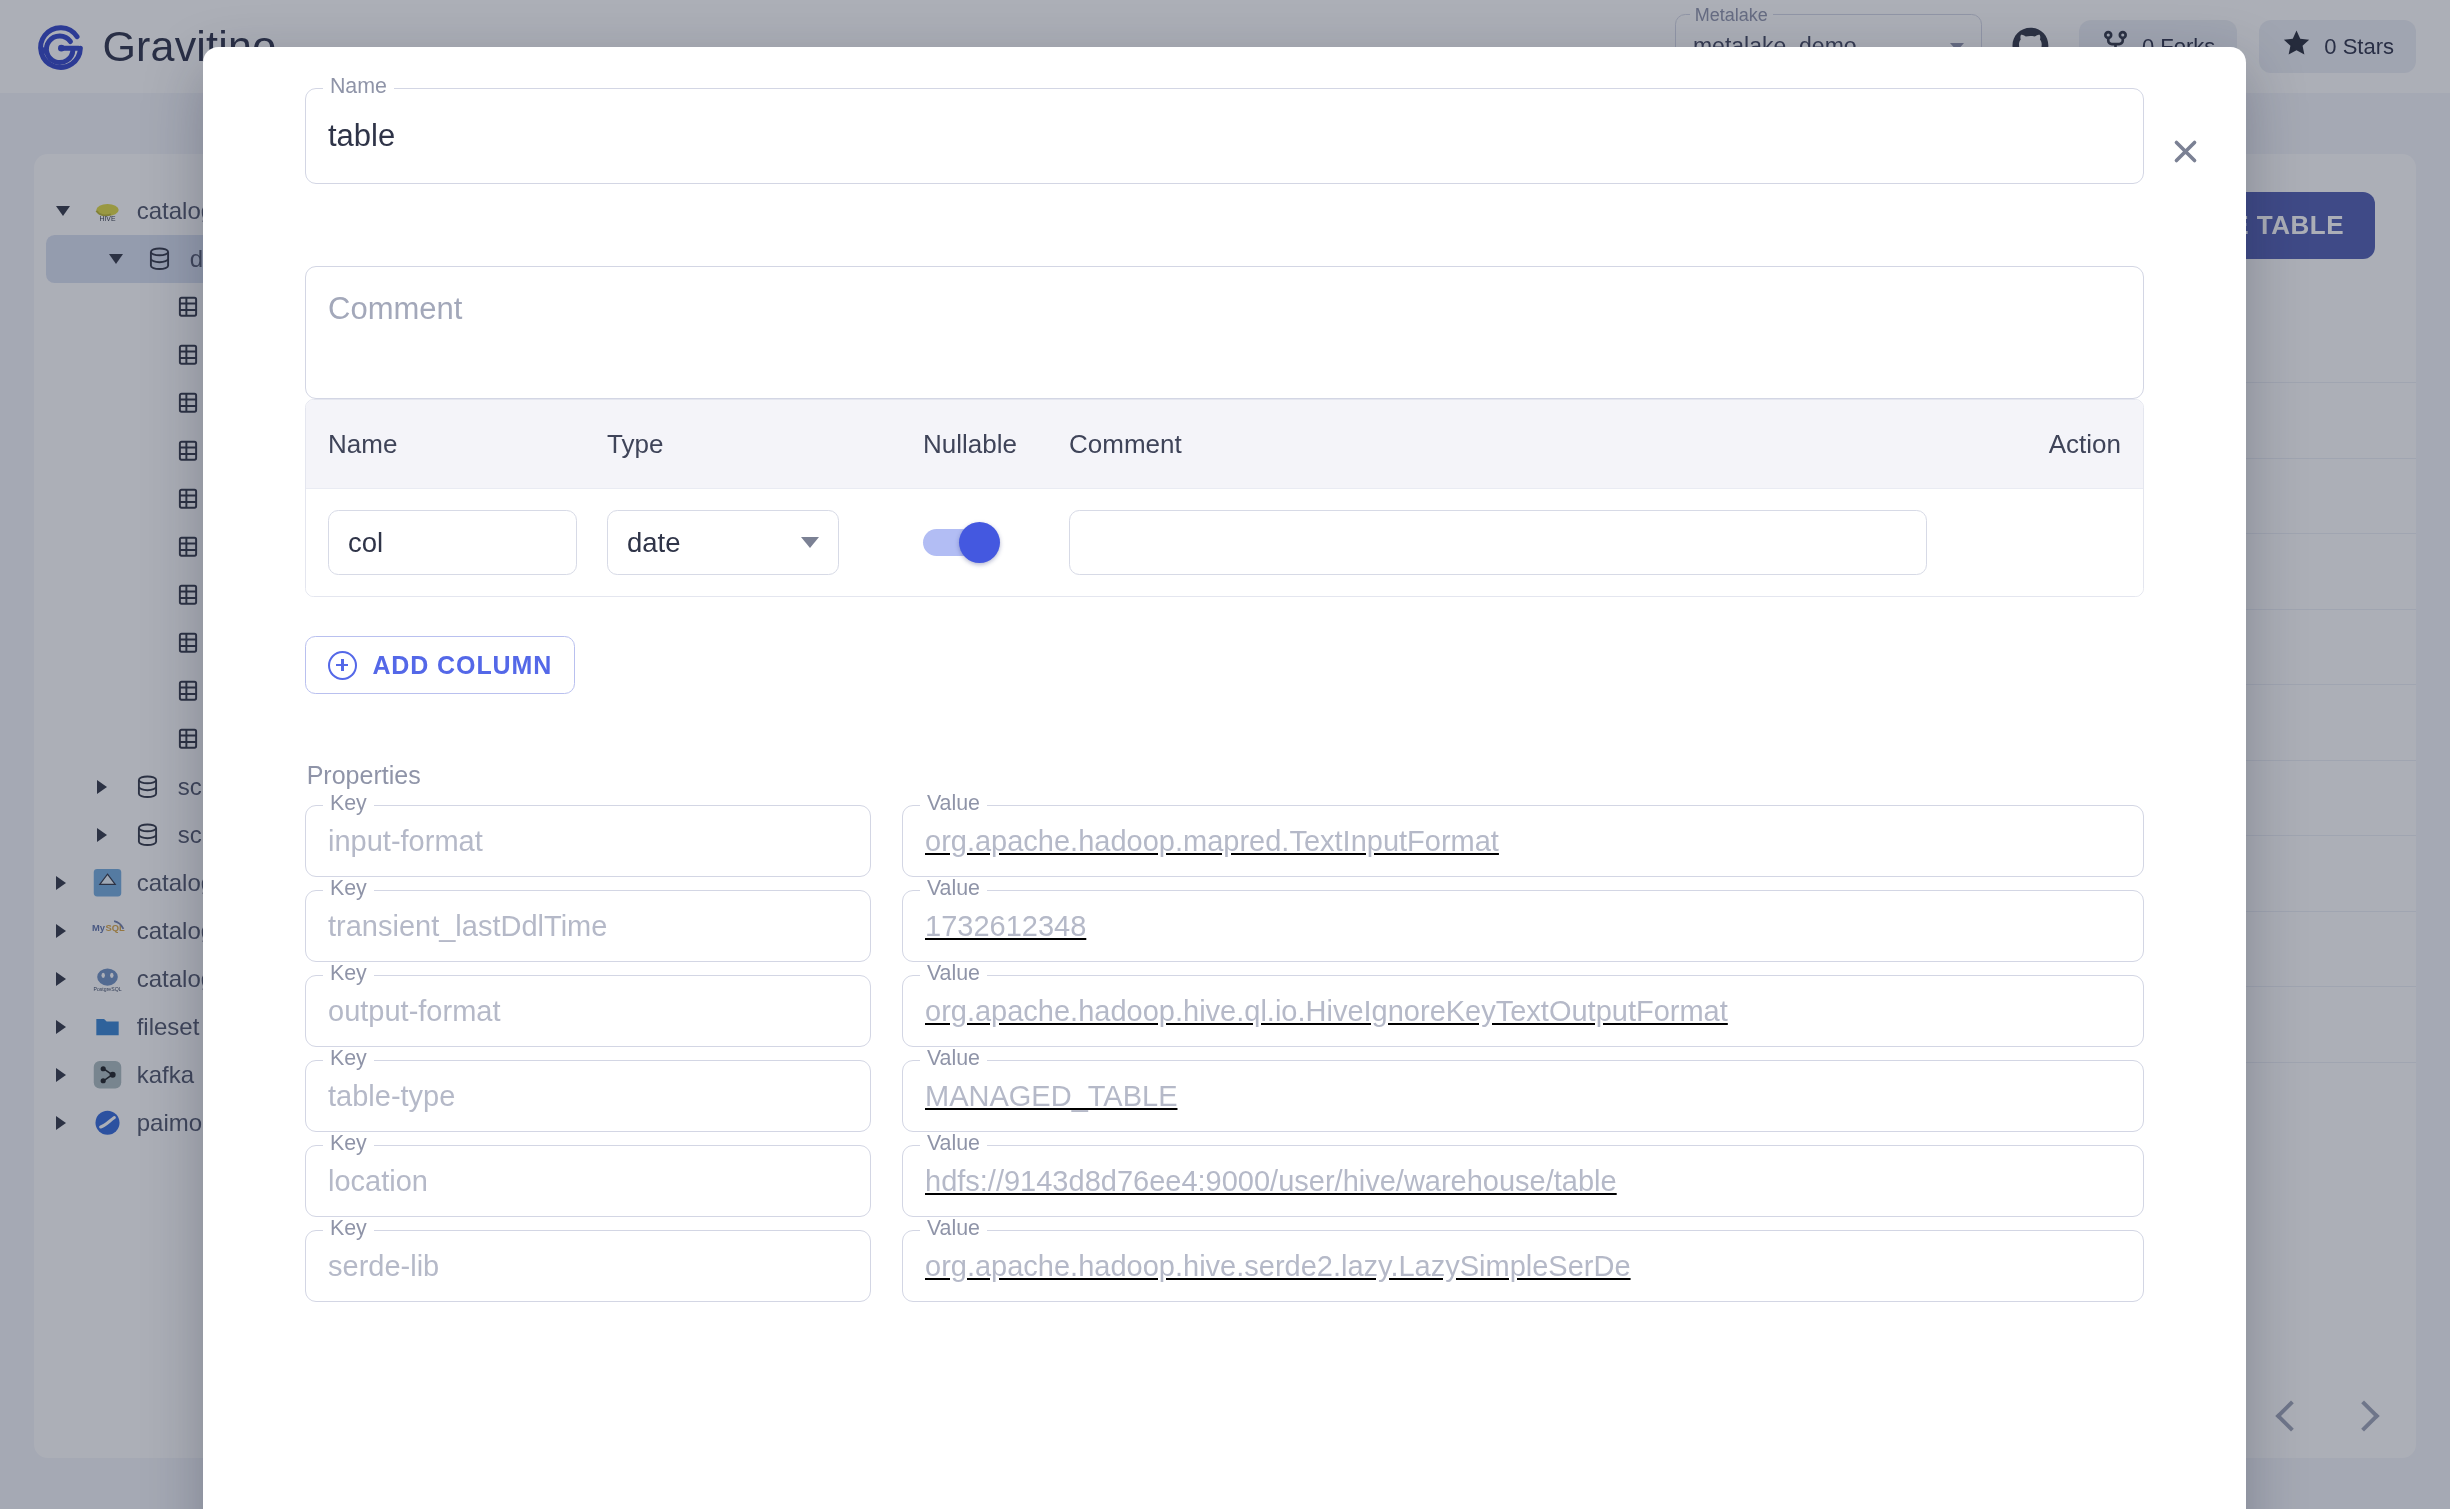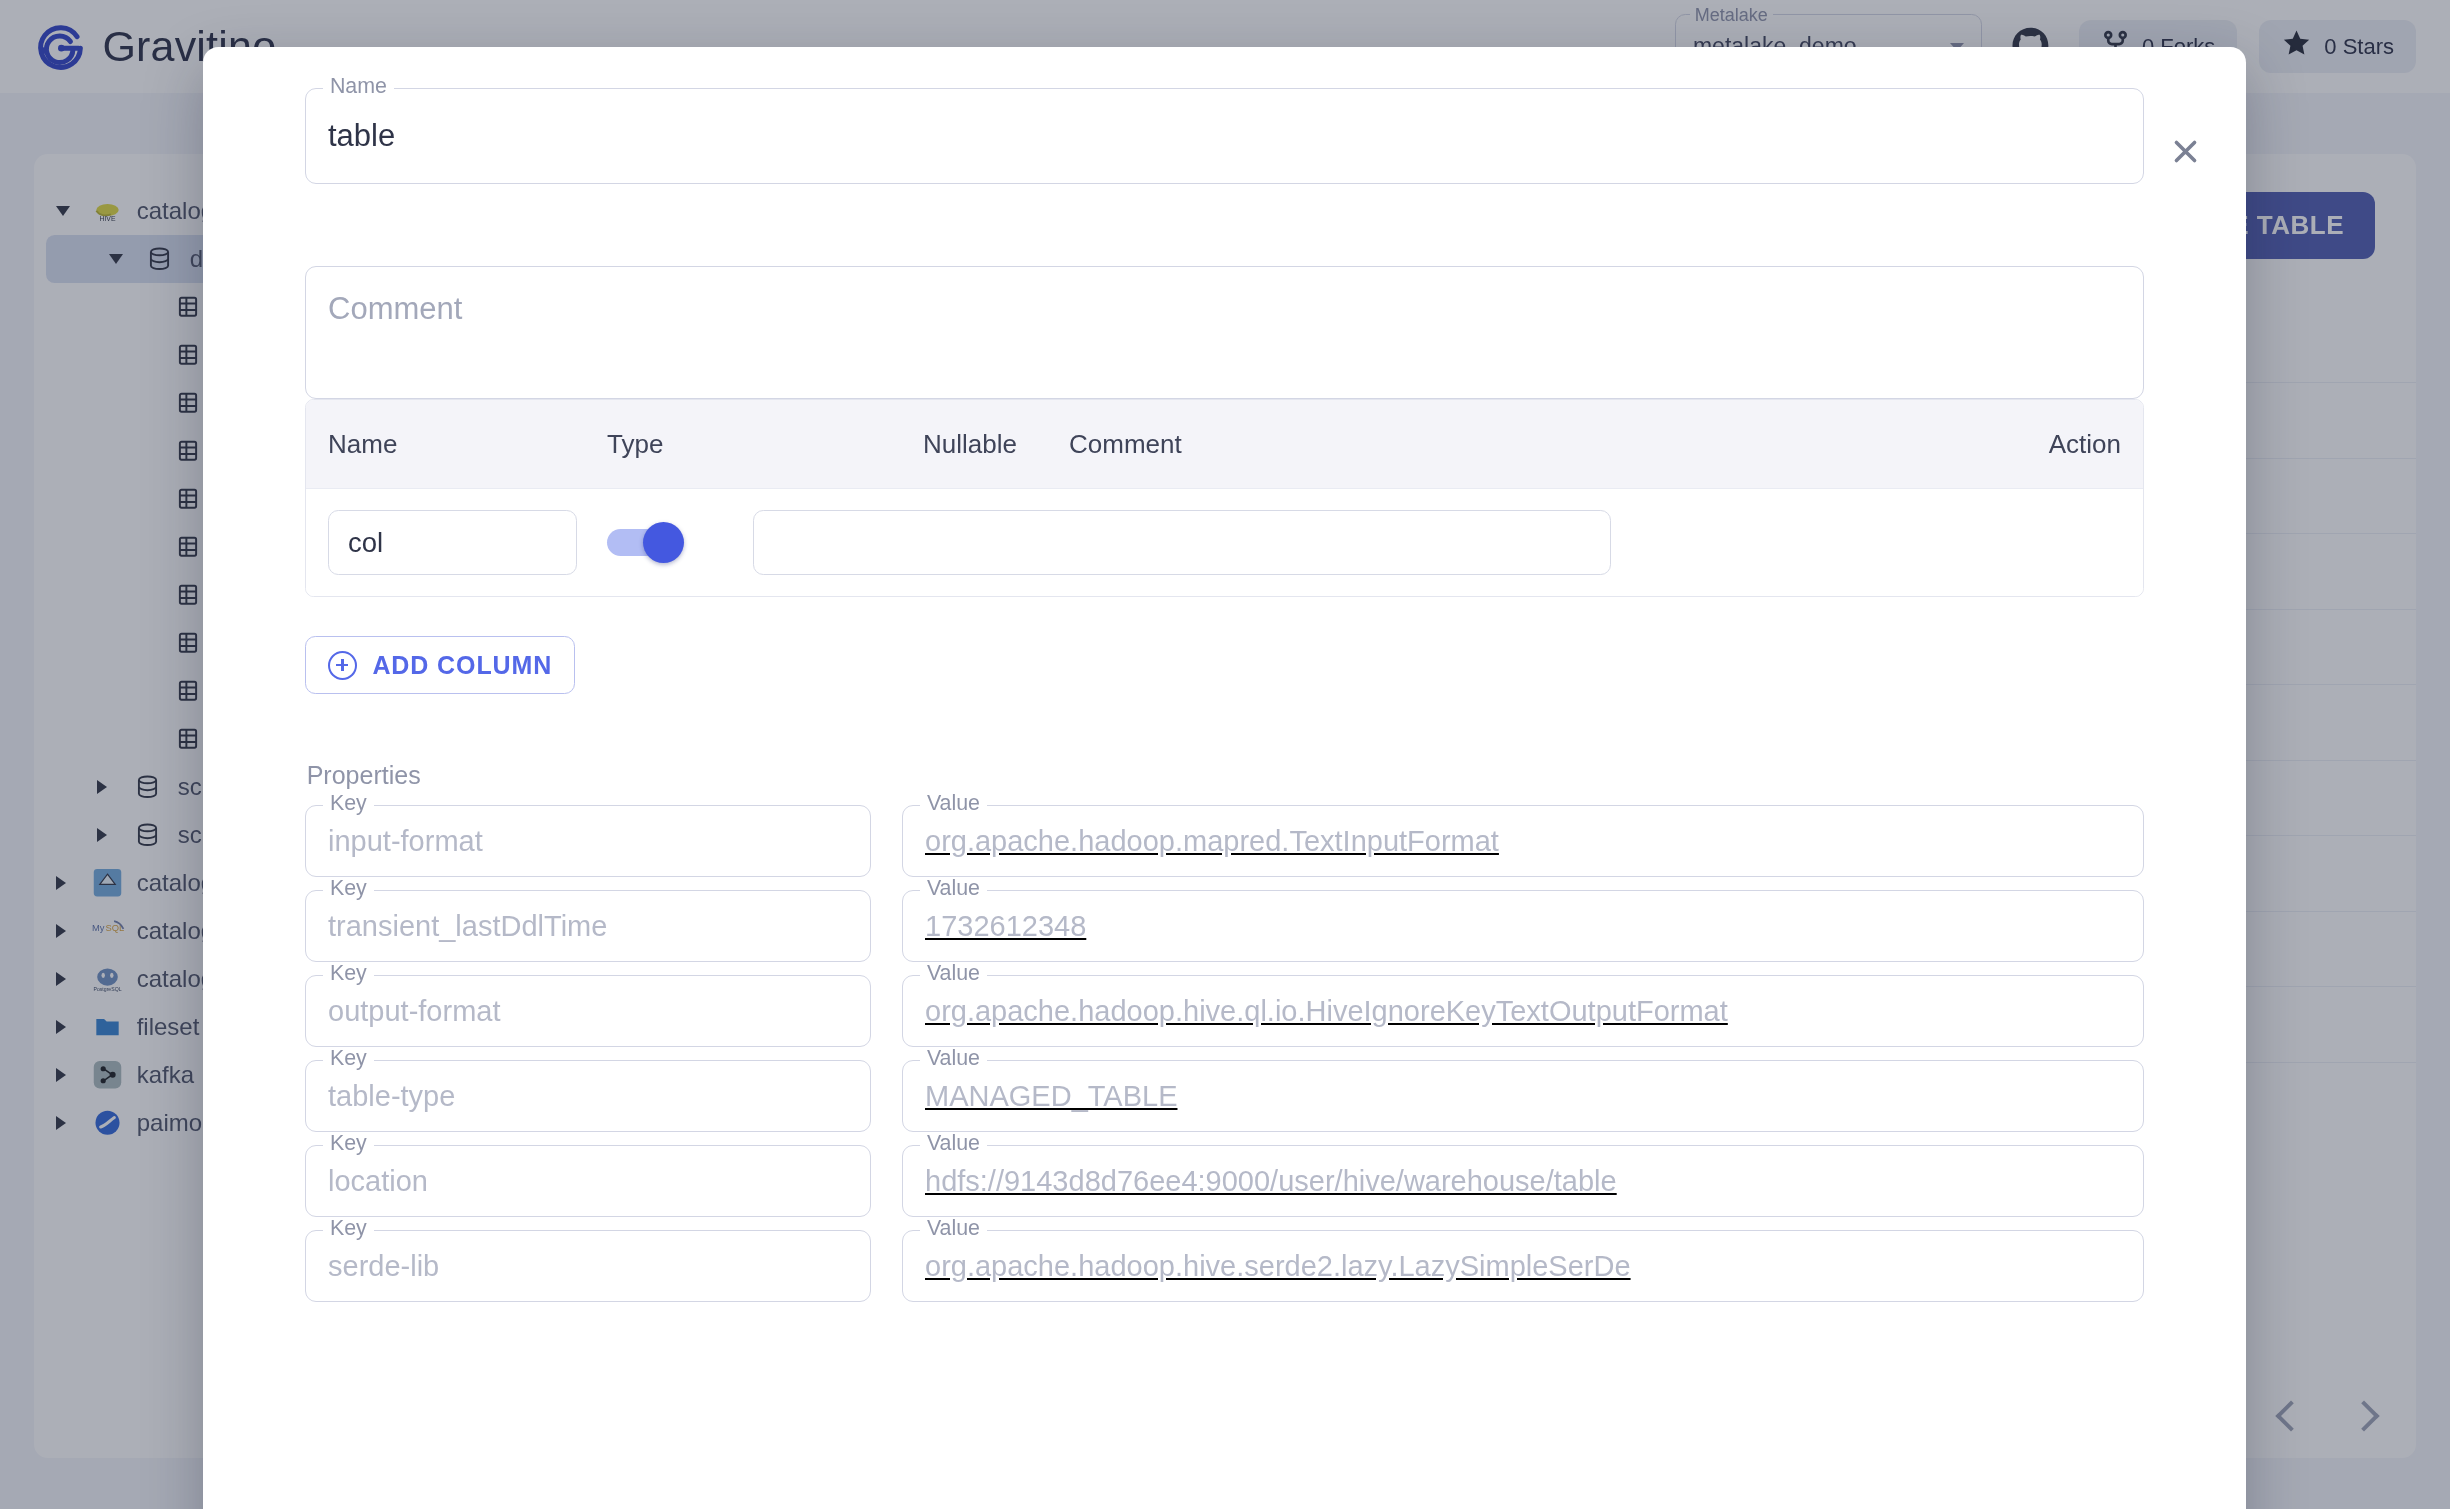--- a/index.html
+++ b/index.html
@@ -469,21 +469,21 @@
               <rect width="32" height="32" rx="4" fill="#6ea8dd"></rect>
               <path d="M16 6l9 12H7z" fill="#eaf3fb" stroke="#2b3040" stroke-width="1.4"></path>
             </svg></span>
           <span style="margin-left: 13.7px;">catalog_iceberg</span>
         </div>
         <div class="tree-row">
           <span style="width: 22px; flex: 0 0 auto;"></span>
           <span style="width: 24px; flex: 0 0 auto; display: flex; align-items: center;">
             <span class="arrow-r"></span>
           </span>
-          <span class="tree-ico" style="margin-left: 12px;"><svg viewBox="0 0 40 24" width="34" height="22" style="font-size:28px">
+          <span class="tree-ico" style="margin-left: 12px; font-weight: bold;"><svg viewBox="0 0 40 24" width="34" height="22" style="font-size:28px">
               <text x="0" y="16" font-size="11" fill="#5a6fa8" font-family="sans-serif">My</text>
               <text x="16" y="16" font-size="11" fill="#d9a23a" font-family="sans-serif">SQL</text>
               <path d="M26 4c5 1 9 5 11 9" stroke="#6b7ba8" stroke-width="2" fill="none"></path>
             </svg></span>
           <span style="margin-left: 13.7px;">catalog_mysql</span>
         </div>
         <div class="tree-row">
           <span style="width: 22px; flex: 0 0 auto;"></span>
           <span style="width: 24px; flex: 0 0 auto; display: flex; align-items: center;">
             <span class="arrow-r"></span>
@@ -587,20 +587,26 @@
         <div class="c-type">Type</div>
         <div class="c-null">Nullable</div>
         <div class="c-cmt">Comment</div>
         <div class="c-act">Action</div>
       </div>
 
       <div class="cols-body">
         <div class="c-name">
           <div class="mini-input">col</div>
         </div>
+        <div class="c-type">
+          <div class="mini-select">
+            <span>date</span>
+            <span class="caret"></span>
+          </div>
+        </div>
         <div class="c-null">
           <div class="switch">
             <span class="track"></span>
             <span class="knob"></span>
           </div>
         </div>
         <div class="c-cmt">
           <div class="mini-comment"></div>
         </div>
         <div class="c-act"></div>

